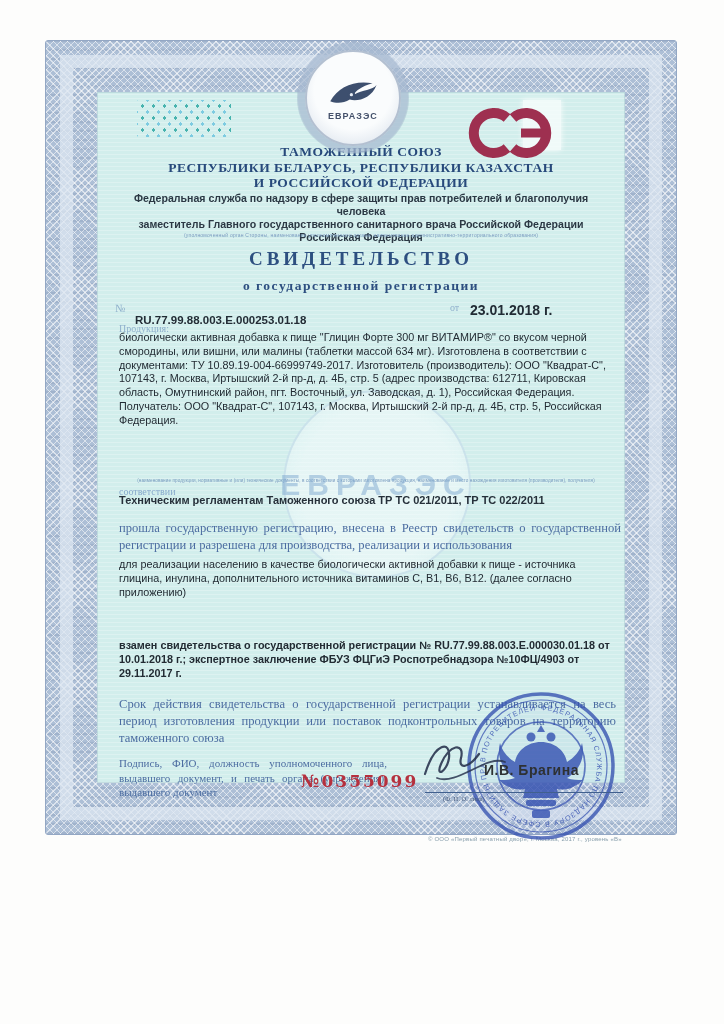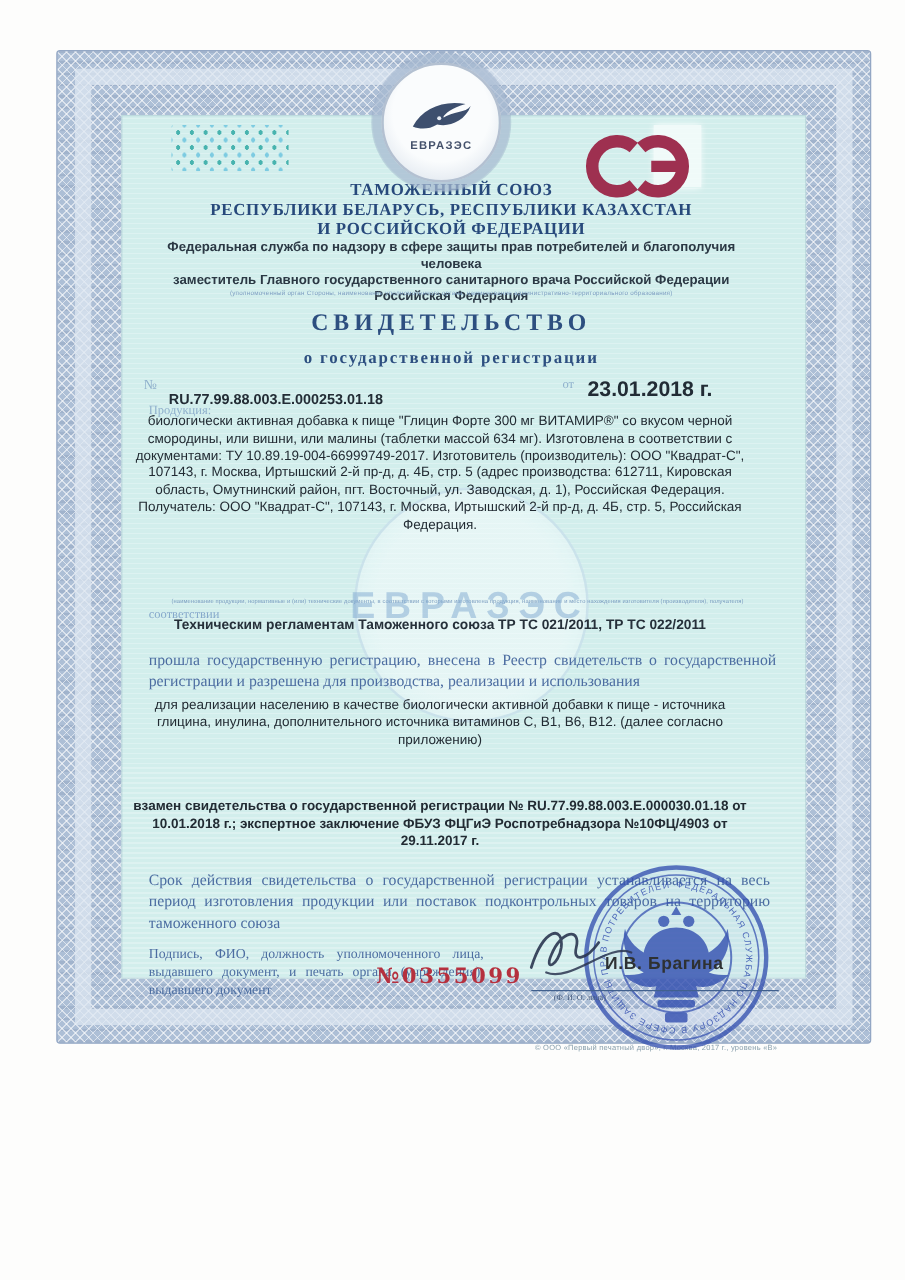--- a/index.html
+++ b/index.html
@@ -1,20 +1,20 @@
 <!DOCTYPE html>
 <html><head>
 <meta charset="utf-8">
 <style>
   html,body{margin:0;padding:0;}
   body{
     width:724px;height:1024px;position:relative;background:#fdfdfc;
     font-family:"Liberation Sans",sans-serif;overflow:hidden;
   }
-  .cert{position:absolute;left:45px;top:40px;width:632px;height:795px;padding-left:20px;}
+  .cert{position:absolute;left:45px;top:40px;width:632px;height:795px;}
   
   .frame{
     position:absolute;inset:0;background-color:#adbfd6;
     background-image:
       repeating-linear-gradient(45deg, rgba(255,255,255,.55) 0 1px, rgba(255,255,255,0) 1px 5px),
       repeating-linear-gradient(135deg, rgba(255,255,255,.55) 0 1px, rgba(255,255,255,0) 1px 5px),
       repeating-linear-gradient(0deg, rgba(90,112,148,.15) 0 2px, rgba(0,0,0,0) 2px 9px);
     border:1px solid #93a7c4;border-radius:3px;
   }
   .frame-mid{
@@ -57,23 +57,23 @@
   .fp1{left:66px;top:192px;width:500px;font-size:5px;letter-spacing:.2px;}
   .title-main{left:66px;top:208px;width:500px;text-align:center;color:#2d4f80;
        font-family:"Liberation Serif",serif;font-weight:bold;font-size:19px;letter-spacing:4px;}
   .title-sub{left:66px;top:238px;width:500px;text-align:center;color:#2d4f80;
        font-family:"Liberation Serif",serif;font-weight:bold;font-size:13.5px;letter-spacing:1.5px;}
   .faintlbl{color:#8fb0cc;font-family:"Liberation Serif",serif;}
   .numrow{top:262px;}
   .num-no{left:70px;font-size:11px;}
   .num-val{left:90px;font-size:11.5px;font-weight:bold;color:#222c35;margin-top:12px;}
   .num-ot{left:405px;font-size:10px;}
-  .num-date{left:425px;font-size:17px;font-weight:bold;color:#222c35;}
+  .num-date{left:425px;font-size:14px;font-weight:bold;color:#222c35;}
   .prod-label{left:74px;top:283px;font-size:10px;}
-  .bodytext{left:57px;width:500px;color:#222b33;font-size:10.8px;line-height:13.8px;text-align:center;z-index:2;}
+  .bodytext{left:74px;width:500px;color:#222b33;font-size:10.8px;line-height:13.8px;text-align:left;z-index:2;}
   .prod{top:291px;}
   
   .wm-circle{left:238px;top:350px;width:184px;height:184px;border-radius:50%;
       background:radial-gradient(circle,rgba(245,252,253,.55) 60%,rgba(215,235,240,.3) 100%);
       border:2px solid rgba(150,185,215,.3);z-index:0;}
   .wm-text{left:166px;top:428px;width:330px;text-align:center;
       font-size:30px;font-weight:bold;letter-spacing:7px;color:rgba(125,168,208,.5);z-index:1;}
   .fp2{left:66px;top:438px;width:510px;font-size:4.6px;letter-spacing:.1px;}
   .sootv{left:74px;top:446px;font-size:10px;color:#86a9cb;font-family:"Liberation Serif",serif;z-index:1;}
   .regl{top:454px;font-size:11px;font-weight:bold;color:#26303a;z-index:2;}

